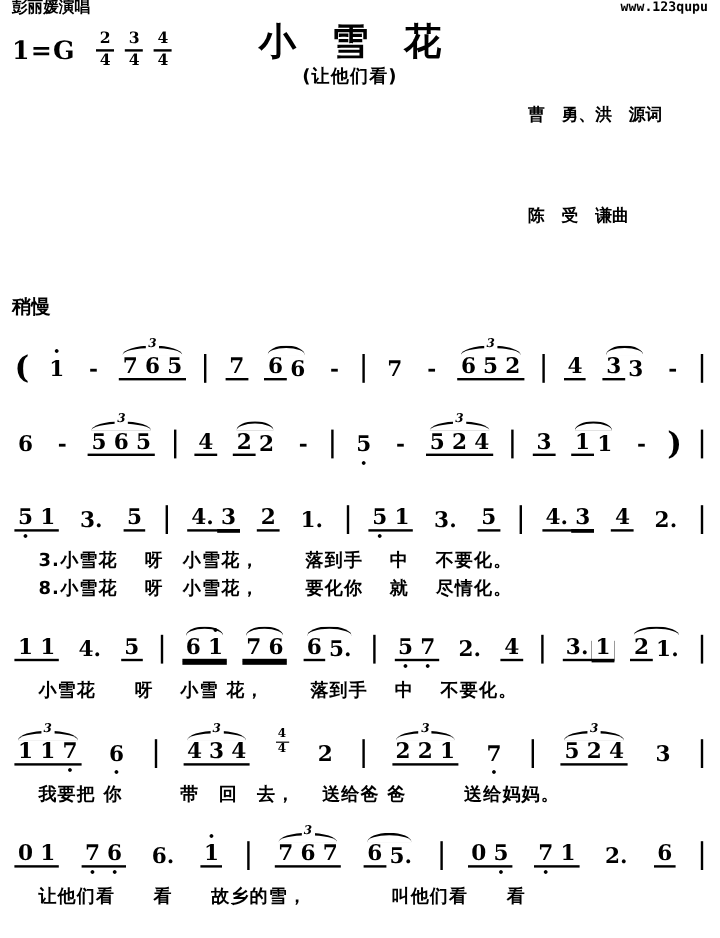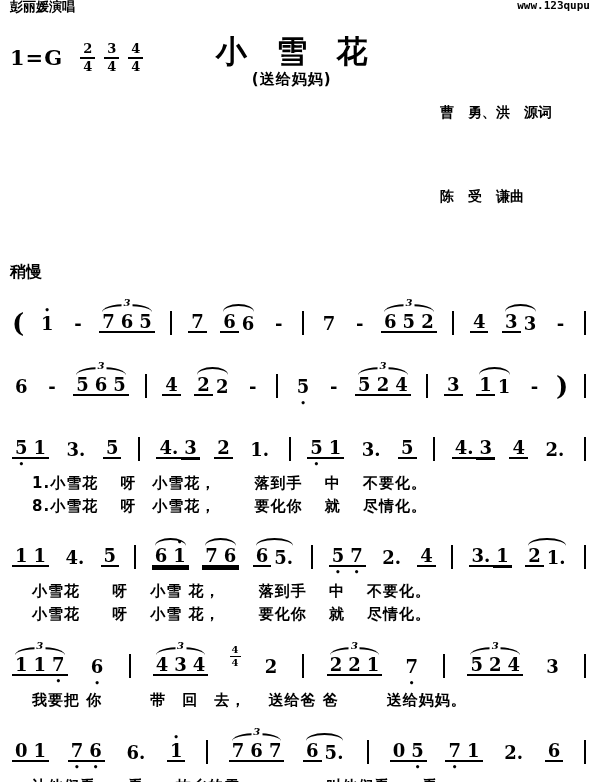--- a/index.html
+++ b/index.html
@@ -10,21 +10,21 @@
   }
   .page { padding:0 10px 4px 10px; }
 
   
   .wmrow { display:flex; justify-content:space-between; align-items:flex-start;
            font-size:12px; font-weight:700; line-height:1.1; }
   .wm-left { font-size:13px; }
   .wm-right { font-size:11px; font-weight:700; font-family:"DejaVu Sans Mono", monospace; }
 
   
-  .headrow { display:flex; align-items:flex-start; margin-top:20px; }
+  .headrow { display:flex; align-items:flex-start; margin-top:4px; }
   .keymeters { display:flex; align-items:center; padding-top:8px; }
   .key { font-size:21px; font-weight:700; font-family:"DejaVu Serif", serif; letter-spacing:1px; }
   .meters { display:flex; margin-left:8px; }
   .meter { display:flex; flex-direction:column; align-items:center; font-size:13px;
            font-weight:700; line-height:1.05; margin-left:9px; font-family:"DejaVu Serif", serif; }
   .meter .num { border-bottom:2px solid #000; padding:0 3px 1px; }
   .meter .den { padding-top:1px; }
   .titleblock { flex:1; text-align:center; }
   .title { font-size:31px; font-weight:700; letter-spacing:0.95em; margin-left:0.95em; line-height:1.1; }
   .subtitle { font-size:15px; font-weight:700; margin-top:2px; letter-spacing:1px; }
@@ -97,21 +97,21 @@
             <span class="den">4</span>
           </span>
           <span class="meter">
             <span class="num">4</span>
             <span class="den">4</span>
           </span>
         </span>
     </div>
     <div class="titleblock">
       <div class="title">小雪花</div>
-      <div class="subtitle">(送给妈妈)</div>
+      <div class="subtitle">(让他们看)</div>
     </div>
     <div class="credits">
       <div>曹　勇、洪　源词</div>
       <div>陈　受　谦曲</div>
     </div>
   </div>
 
   <div class="tempo">稍慢</div>
 
   <div>
@@ -245,21 +245,21 @@
           <span class="grp">
             <span class="gn u1">
               <span class="note">4.</span>
               <span class="note xu1">3</span>
             </span>
           </span>
           <span class="note u1">4</span>
           <span class="note">2.</span>
           <span class="bar"></span>
         </div>
-        <div class="lyric">1.小雪花　 呀　小雪花，　 　落到手　 中　 不要化。</div>
+        <div class="lyric">3.小雪花　 呀　小雪花，　 　落到手　 中　 不要化。</div>
         <div class="lyric">8.小雪花　 呀　小雪花，　 　要化你　 就　 尽情化。</div>
       </div>
       <div class="system">
         <div class="notes">
           <span class="grp">
             <span class="gn u1">
               <span class="note">1</span>
               <span class="note">1</span>
             </span>
           </span>
@@ -306,21 +306,20 @@
           <span class="grp">
             <span class="arc"></span>
             <span class="gn">
               <span class="note u1">2</span>
               <span class="note">1.</span>
             </span>
           </span>
           <span class="bar"></span>
         </div>
         <div class="lyric">小雪花　　呀　 小雪 花，　 　落到手　 中　 不要化。</div>
-        <div class="lyric">小雪花　　呀　 小雪 花，　 　要化你　 就　 尽情化。</div>
       </div>
       <div class="system">
         <div class="notes">
           <span class="grp">
             <span class="arc"></span>
             <span class="arclbl">3</span>
             <span class="gn u1">
               <span class="note">1</span>
               <span class="note">1</span>
               <span class="note db">7</span>

